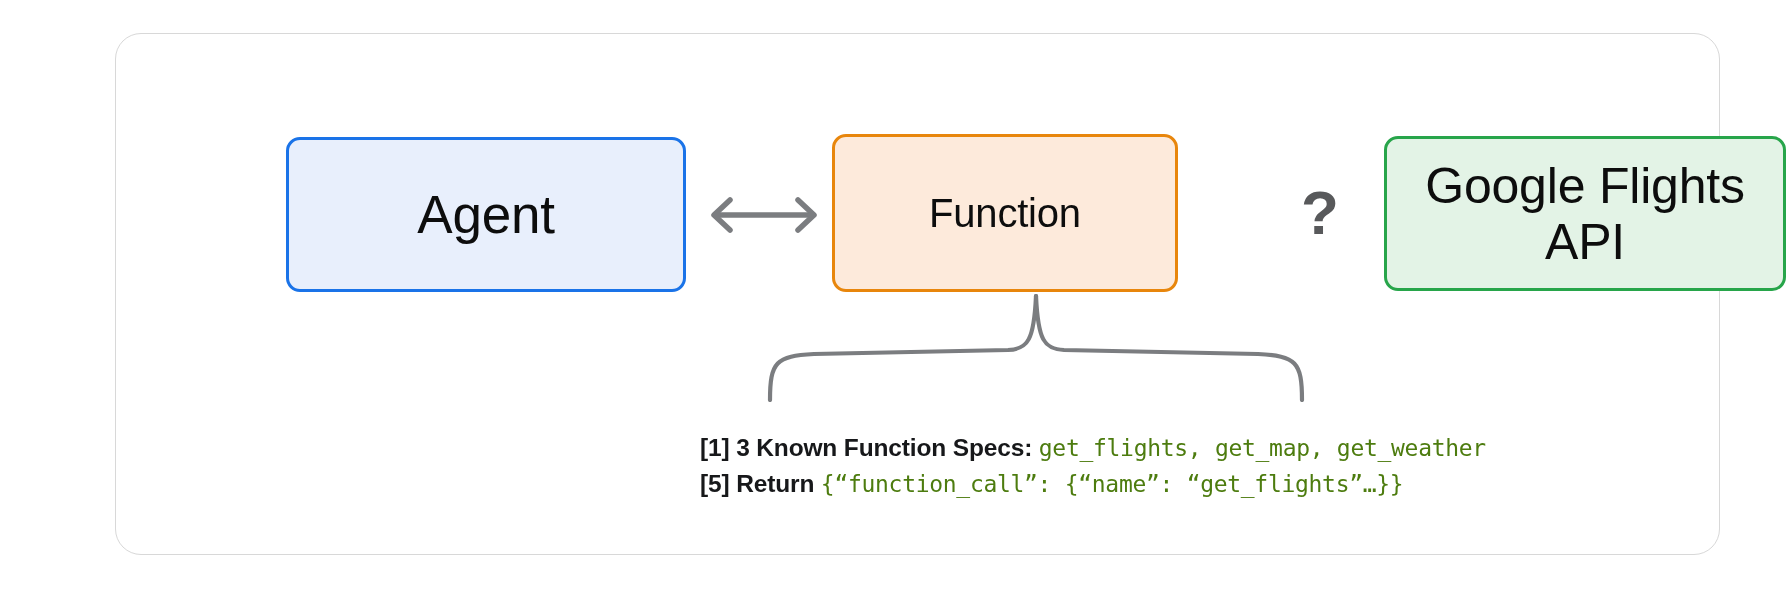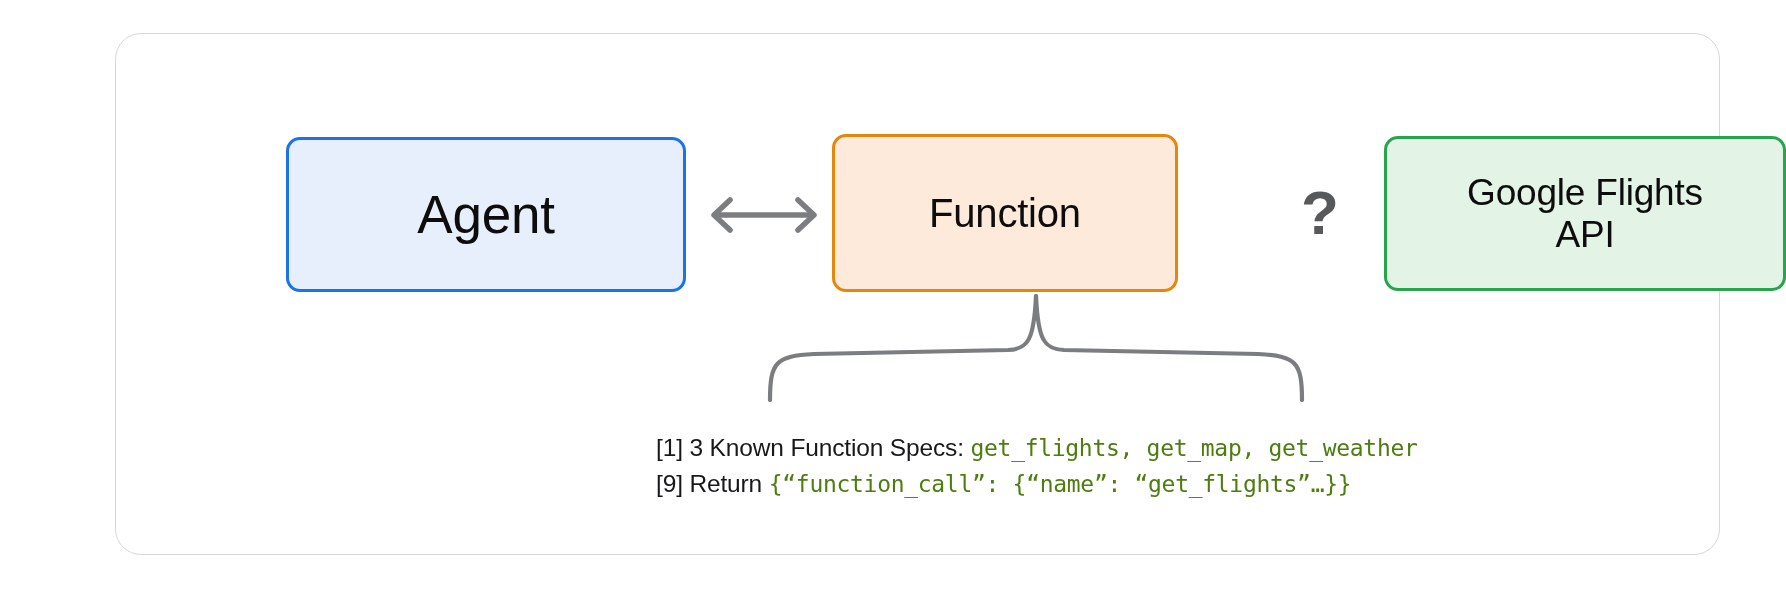--- a/index.html
+++ b/index.html
@@ -67,21 +67,21 @@
     font-size: 40px;
   }
 
   .node-api {
     left: 1268px;
     top: 102px;
     width: 402px;
     height: 155px;
     background: #e3f3e6;
     border: 3px solid #27a54a;
-    font-size: 37px;
+    font-size: 50px;
     padding: 0 18px;
   }
 
   
   .arrow {
     position: absolute;
     left: 585px;
     top: 155px;
     width: 126px;
     height: 52px;
@@ -127,21 +127,22 @@
     white-space: nowrap;
   }
   .mono {
     font-family: "DejaVu Sans Mono", "Liberation Mono", monospace;
     color: #4d7c0f;
     font-weight: 400;
     font-size: 23px;
     letter-spacing: -0.3px;
   }
   .plain {
-    font-weight: 400;
+    font-weight: 700;
+    margin-left: 44px;
   }
 </style>
 </head>
 <body>
 
 <div id="stage">
 
   <div class="card">
 
     <div class="node node-agent">
@@ -179,19 +180,19 @@
     </div>
 
     <div class="captions">
 
       <div class="cap-line">
         <span class="plain">[1] 3 Known Function Specs: </span><span class="mono">get_flights, get_map, get_weather</span>
       </div>
 
 
       <div class="cap-line">
-        <span class="plain">[9] Return </span><span class="mono">{“function_call”: {“name”: “get_flights”…}}</span>
+        <span class="plain">[5] Return </span><span class="mono">{“function_call”: {“name”: “get_flights”…}}</span>
       </div>
 
     </div>
 
   </div>
 </div>
 
 </body></html>

